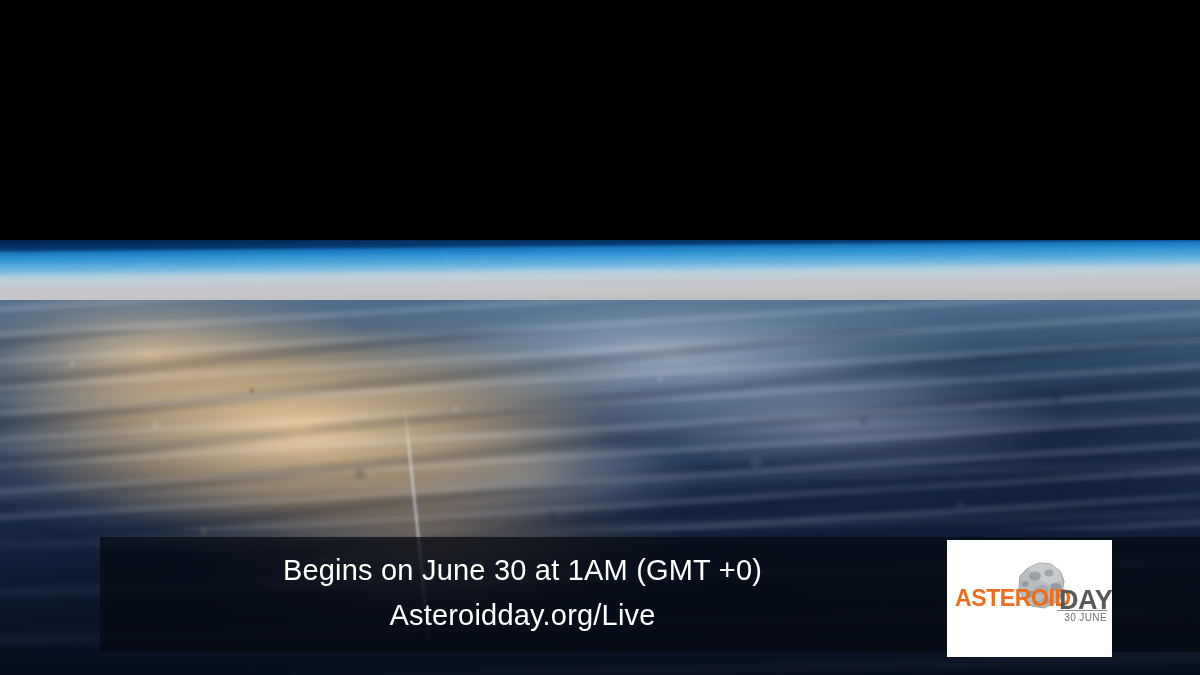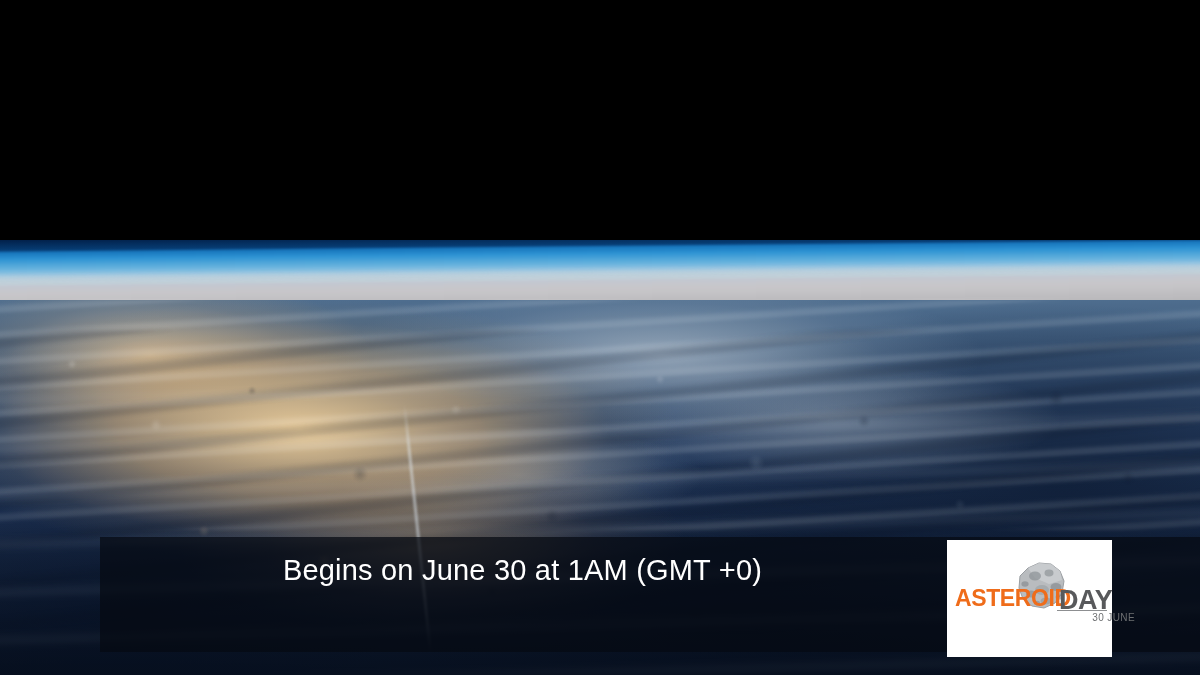--- a/index.html
+++ b/index.html
@@ -327,21 +327,20 @@
     left: 110px;
     top: 36px;
     width: 50px;
     text-align: right;
     color: #6d6f71;
     font-family: "Liberation Sans", sans-serif;
     font-size: 10px;
     font-weight: 400;
     letter-spacing: 0.4px;
     z-index: 3;
-    margin-left: 28px;
   }
 </style>
 </head>
 <body>
 
 <div id="poster">
 
   <div class="photo">
     <div class="sky-space"></div>
     <div class="limb"></div>
@@ -355,20 +354,21 @@
     <div class="vignette"></div>
   </div>
 
   <div class="header-band"></div>
   <div class="title">ASTEROID DAY LIVE</div>
   <div class="subtitle">The first-ever global 24-hour broadcast about space</div>
 
   <div class="caption-band"></div>
   <div class="caption-text">
     <span class="caption-line">Begins on June 30 at 1AM (GMT +0)</span>
+    <span class="caption-line">Asteroidday.org/Live</span>
   </div>
 
   <div class="logo-box">
     <div class="logo-inner">
 
       <svg class="logo-rock" viewBox="0 0 54 52">
         <path d="M13,8 L24,3 L36,4 L45,11 L49,21 L47,33 L40,43 L29,48 L17,46 L8,39 L4,28 L5,16 Z" fill="#b9bcbf" stroke="#9a9ea2" stroke-width="1"></path>
         <path d="M13,8 L24,3 L36,4 L45,11 L47,20 L34,24 L20,18 Z" fill="#cdd0d3" opacity="0.75"></path>
         <ellipse cx="20" cy="16" rx="6" ry="4.5" fill="#8f9498" opacity="0.75"></ellipse>
         <ellipse cx="34" cy="13" rx="4.5" ry="3.4" fill="#8f9498" opacity="0.7"></ellipse>

